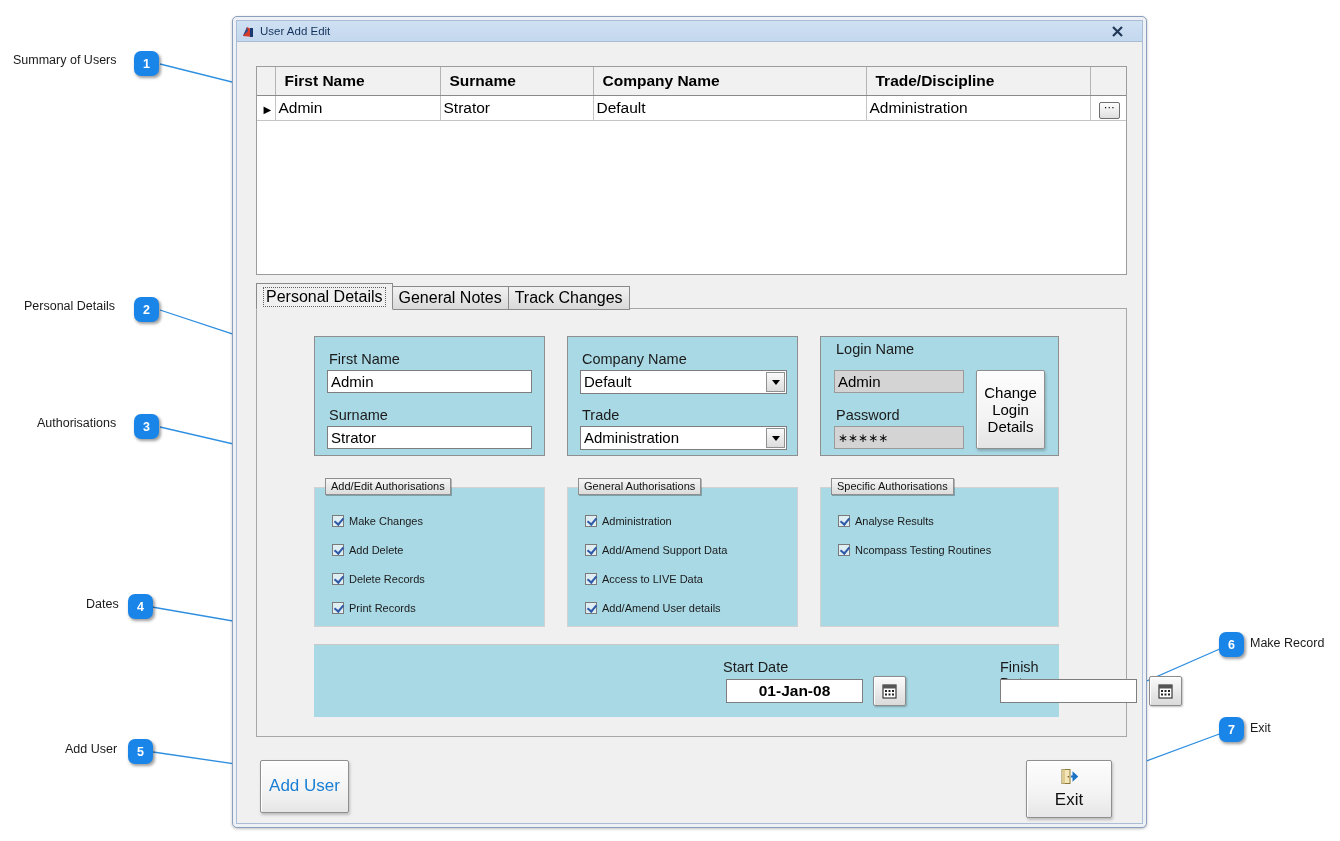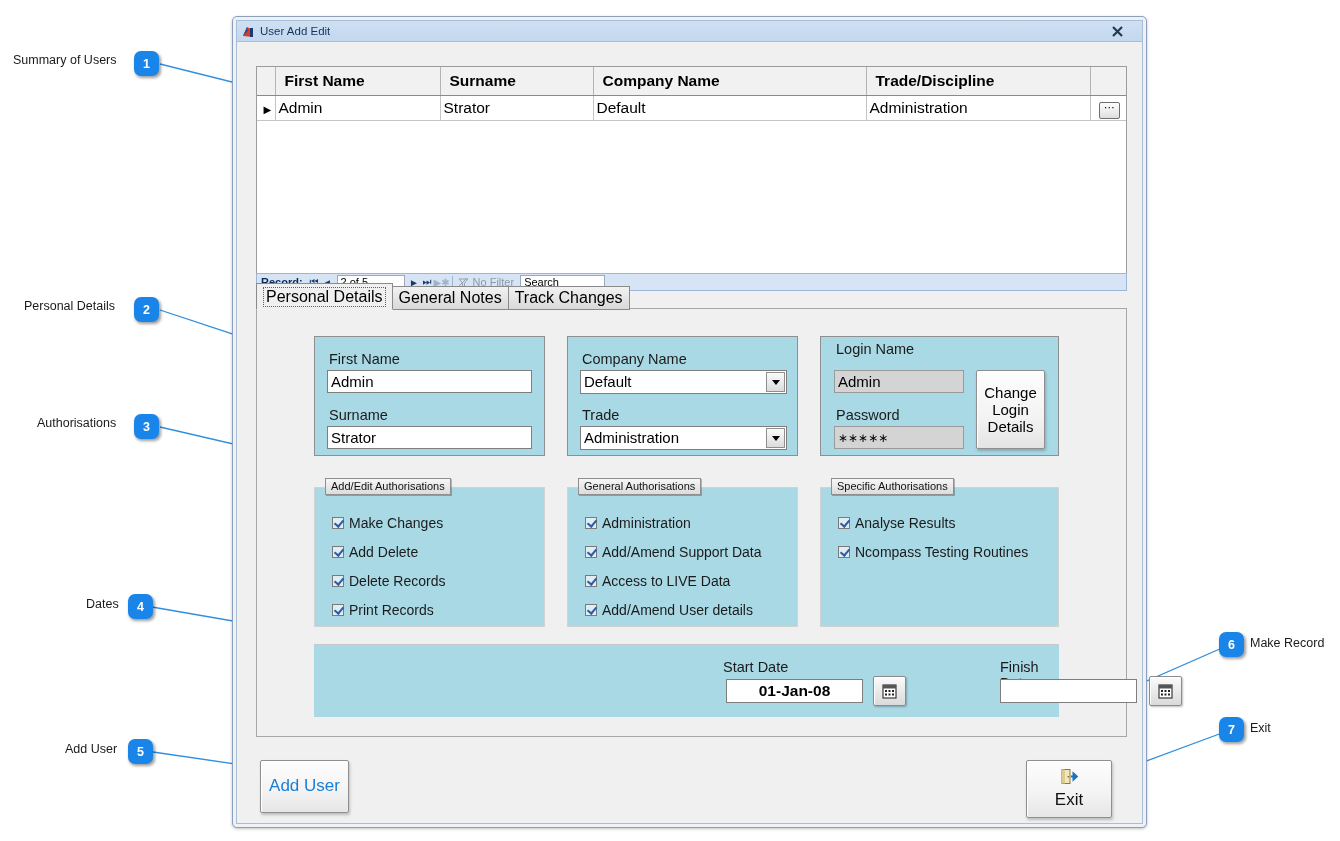--- a/index.html
+++ b/index.html
@@ -304,21 +304,21 @@
     box-shadow: 1px 1px 0 rgba(0,0,0,0.25);
     font-size: 11px;
     color: #111;
     padding: 1px 5px 2px 5px;
     white-space: nowrap;
   }
   .chk-row {
     position: absolute;
     display: flex;
     align-items: center;
-    font-size: 14px;
+    font-size: 11px;
     color: #1b1b1b;
     white-space: nowrap;
   }
   .chk {
     width: 12px; height: 12px;
     background: #dfeef3;
     border: 1px solid #7a7a7a;
     margin-right: 5px;
     position: relative;
     flex: 0 0 auto;
@@ -475,38 +475,20 @@
                 <td>Administration</td>
                 <td class="btncol">
                   <span class="ellipsis-btn">⋯</span>
                 </td>
               </tr>
             </tbody>
           </table>
           <div id="grid-filler" style="height:120px;"></div>
         </div>
 
-        <div id="recnav">
-          <span class="lbl">Record:</span>
-          <span class="navbtn">⏮</span>
-          <span class="navbtn">◄</span>
-          <span class="recbox">2 of 5</span>
-          <span class="navbtn">►</span>
-          <span class="navbtn">⏭</span>
-          <span class="navbtn dim">▶✱</span>
-          <span class="sep"></span>
-          <span class="funnel">
-            <svg width="11" height="11" viewBox="0 0 11 11">
-              <path d="M1 2 L10 2 L6.5 6 L6.5 10 L4.5 8.5 L4.5 6 Z" fill="none" stroke="#96a2b0" stroke-width="1"></path>
-              <path d="M1 9 L9 1" stroke="#96a2b0" stroke-width="1"></path>
-            </svg>
-          </span>
-          <span class="nofilter">No Filter</span>
-          <span class="searchbox" placeholder="Search">Search</span>
-        </div>
 
         <div id="tabstrip">
           <div class="tab active">
             <span class="tab-inner">Personal Details</span>
           </div>
           <div class="tab">
             <span>General Notes</span>
           </div>
           <div class="tab">
             <span>Track Changes</span>

